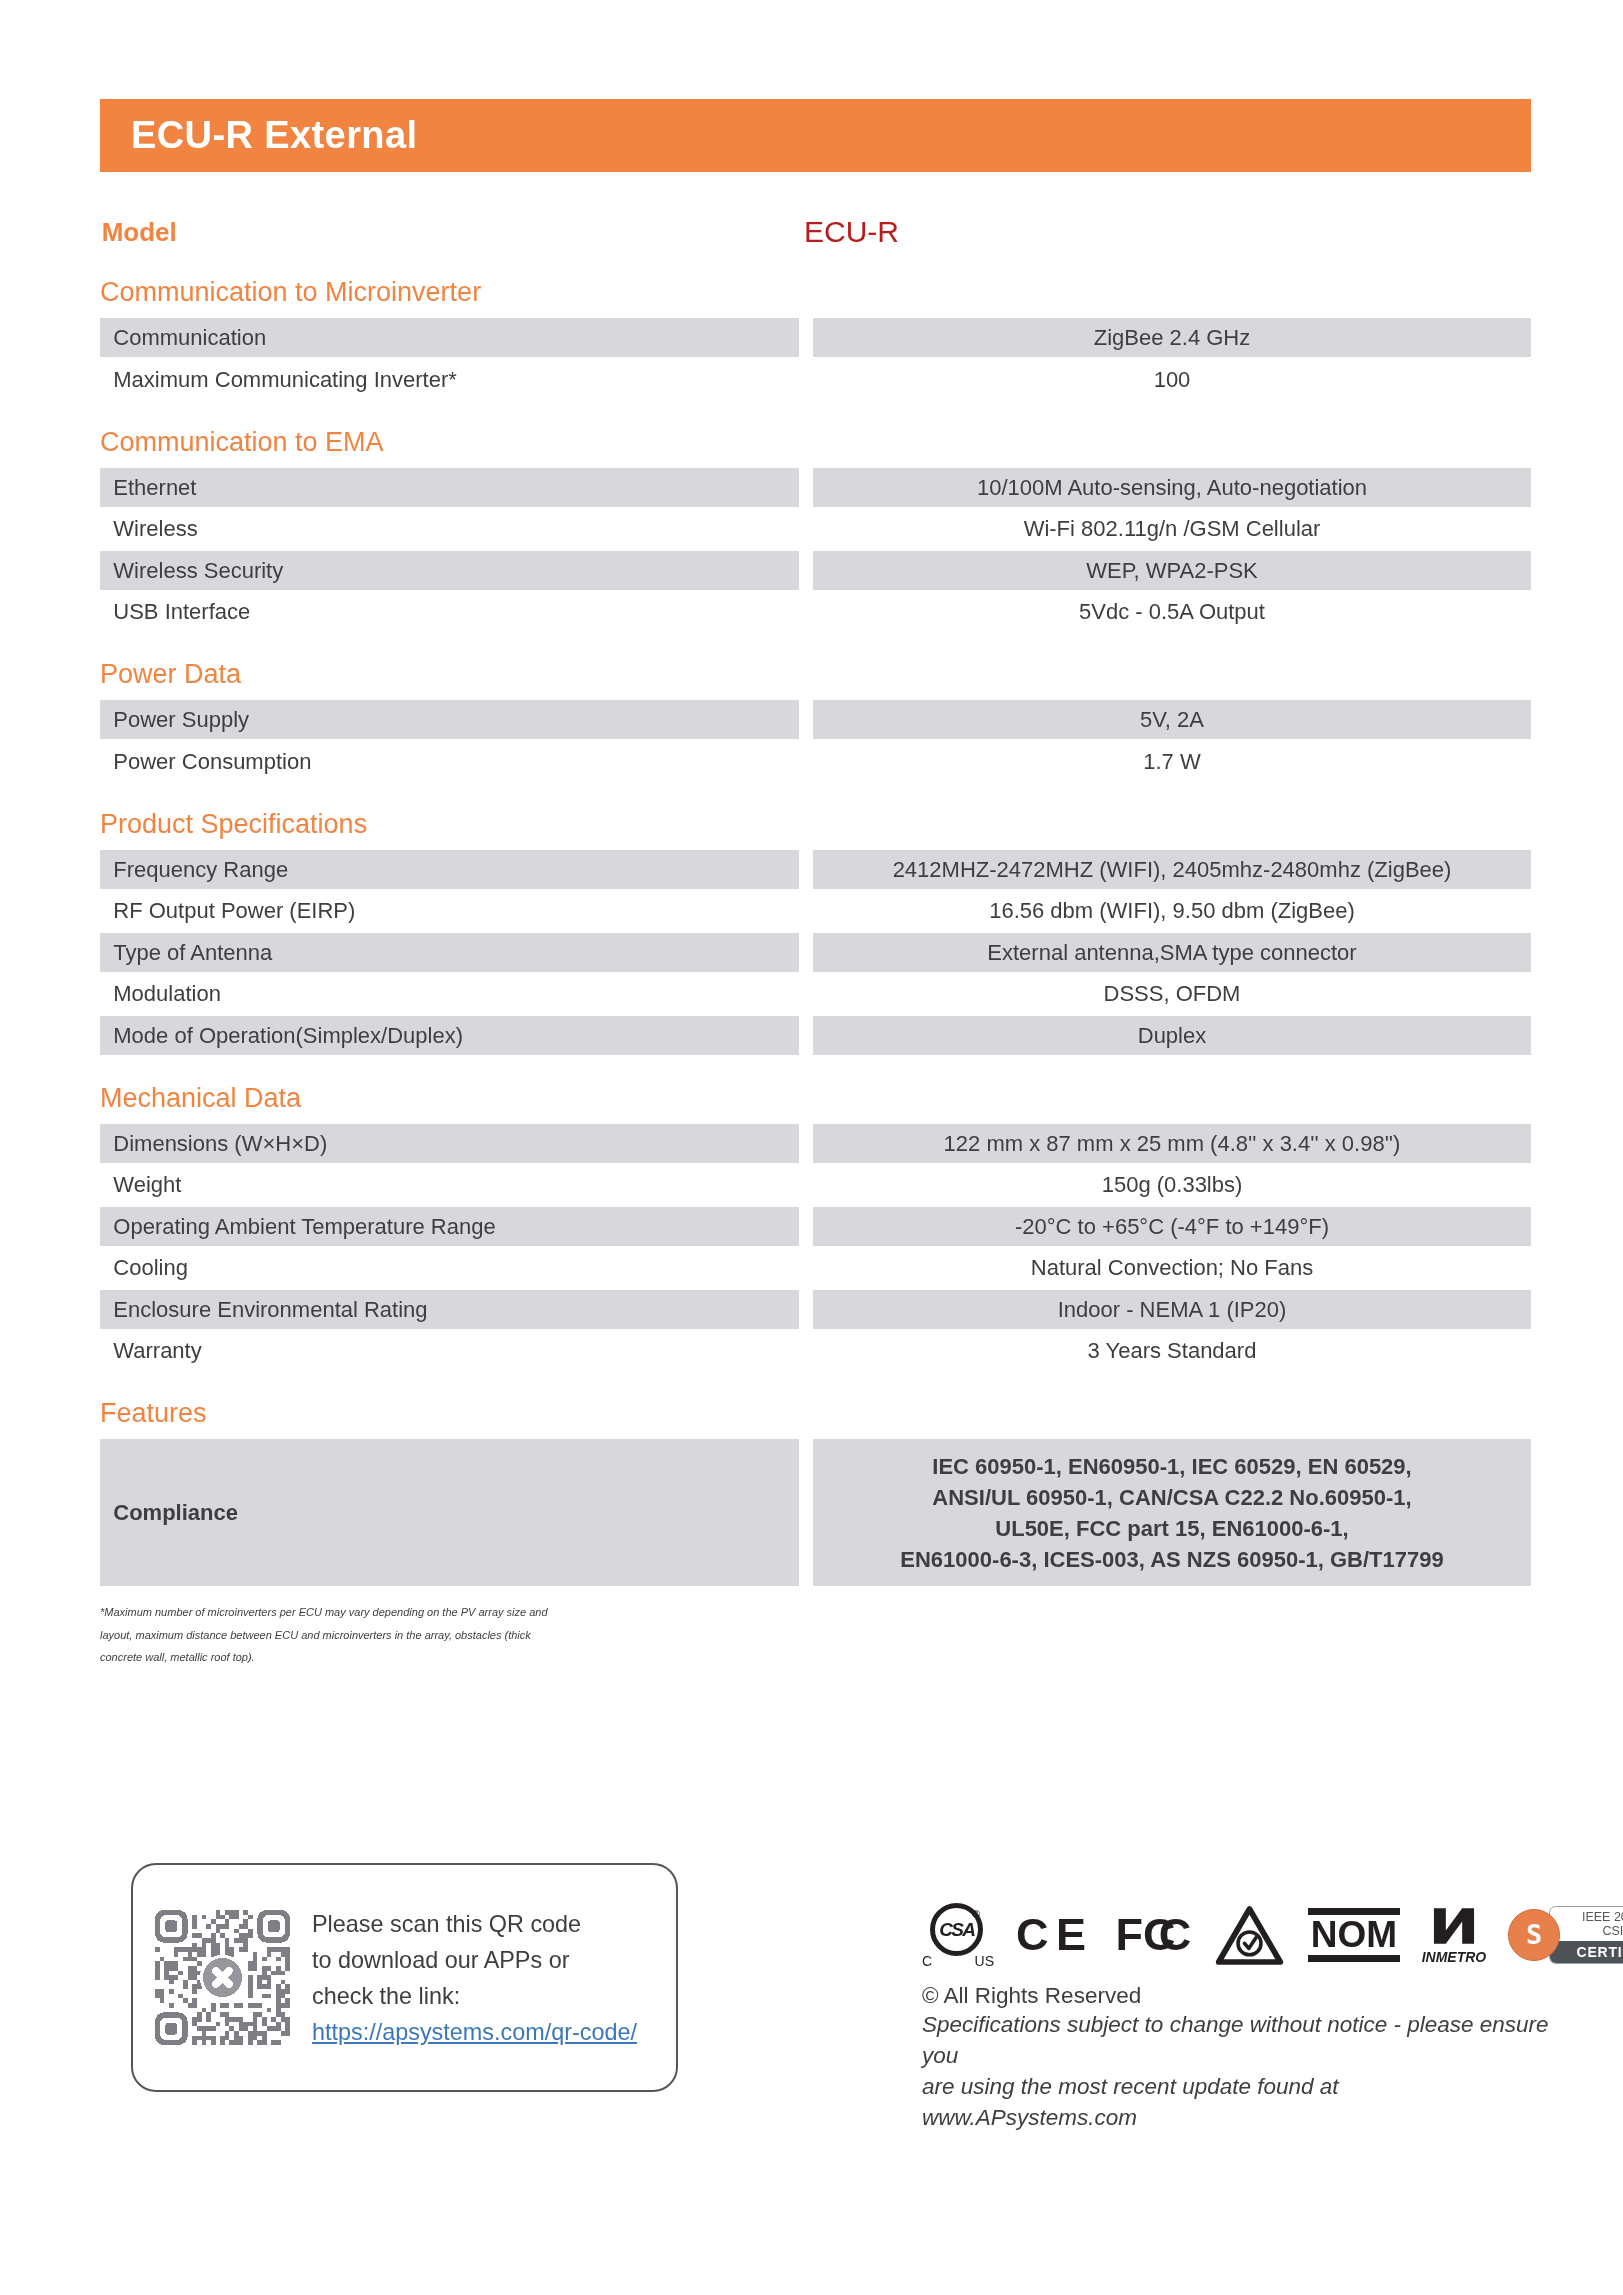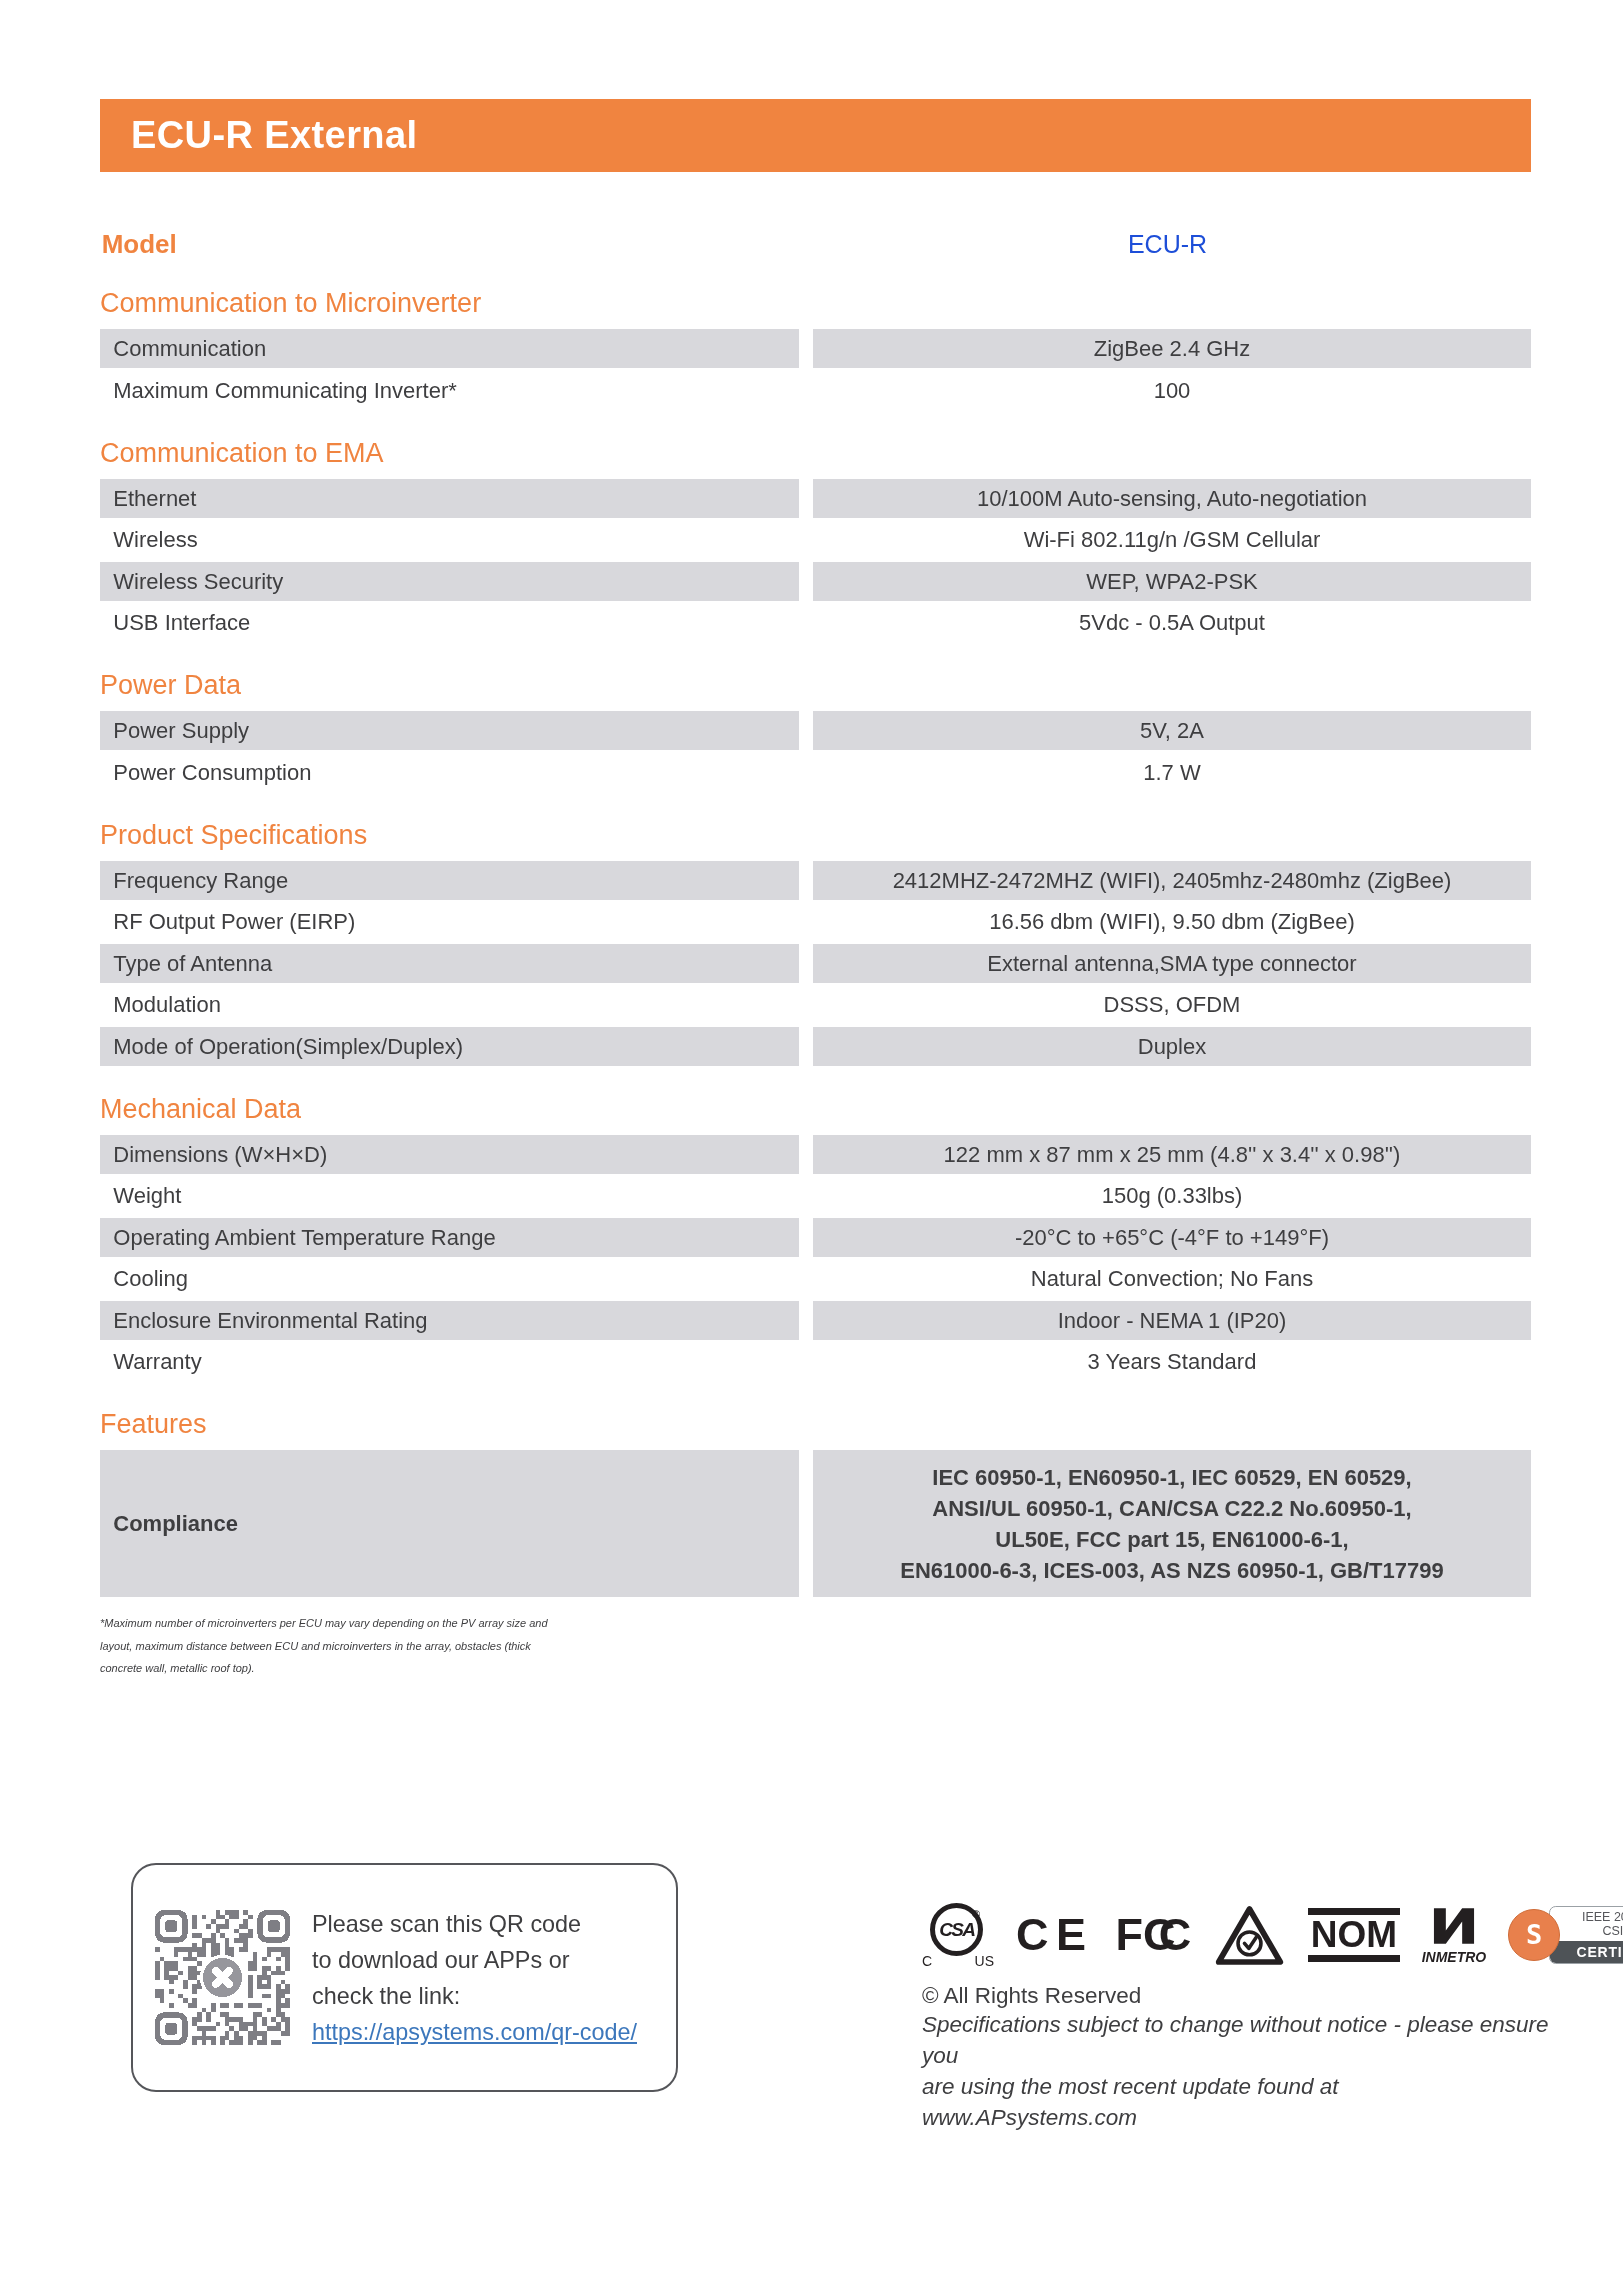--- a/index.html
+++ b/index.html
@@ -14,25 +14,25 @@
   }
   .banner {
     position:absolute; left:100px; top:99px;
     width:1431px; height:73px;
     background:#F08440;
   }
   .banner h1 {
     color:#ffffff; font-size:38px; font-weight:bold;
     line-height:73px; padding-left:31px; letter-spacing:0.4px;
   }
-  .content { position:absolute; left:100px; top:186px; width:1431px; }
+  .content { position:absolute; left:100px; top:172px; width:1431px; }
   .model-row { display:flex; margin-top:43px; align-items:center; }
   .model-row .m-label { width:699px; margin-right:5px; padding-left:1.7px;
     color:#F08440; font-size:26px; font-weight:bold; }
-  .model-row .m-value { flex:1; text-align:center; color:#1d4ed8; font-size:25px; }
+  .model-row .m-value { flex:1; color:#b91c1c; font-size:30px; }
   .spec-section h2 {
     color:#F08440; font-size:27px; font-weight:normal;
     margin-top:28px; margin-bottom:10px;
   }
   .spec-row { display:flex; margin-bottom:2.5px; }
   .spec-row .cell { background:transparent; font-size:22px; }
   .spec-row:nth-of-type(odd) .cell { background:#D8D8DC; }
   .cell.label { width:699px; margin-right:14px; padding-left:13.3px;
     height:39px; line-height:39px; white-space:nowrap; }
   .cell.value { flex:1; text-align:center; height:39px; line-height:39px; }

